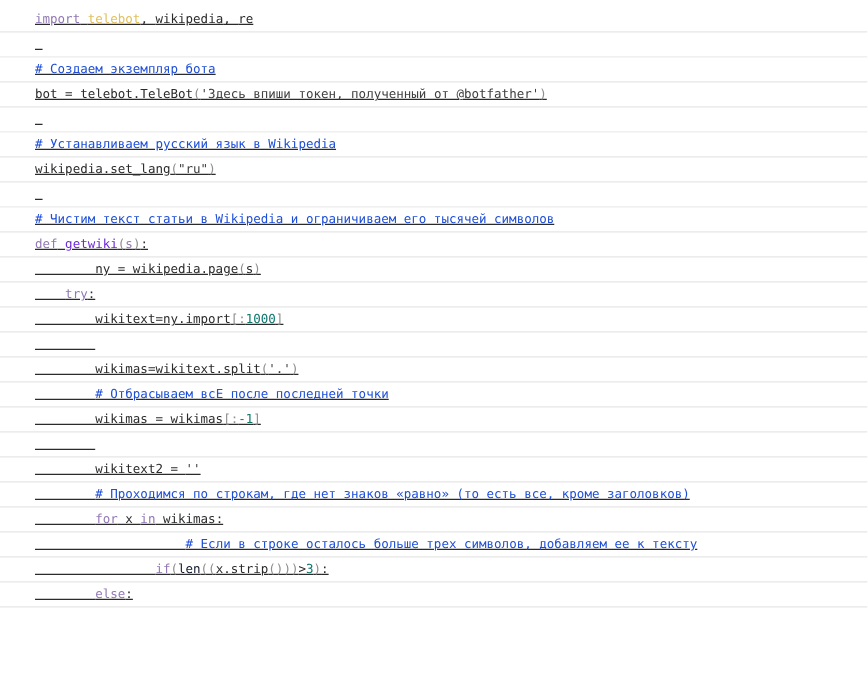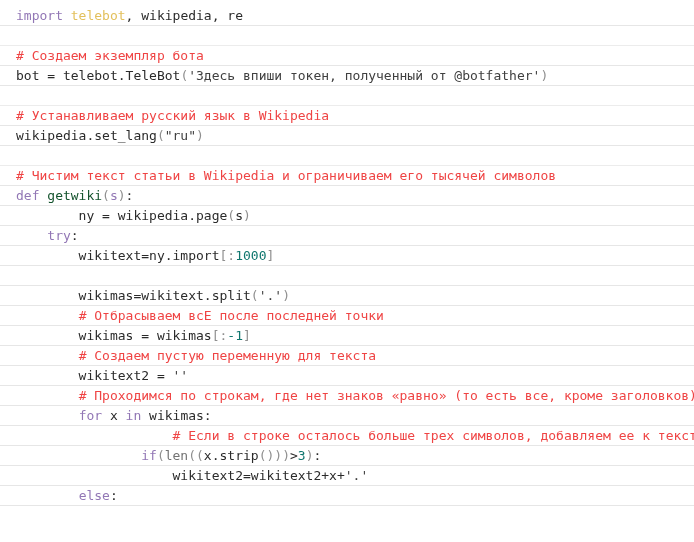--- a/index.html
+++ b/index.html
@@ -18,40 +18,41 @@
     height: 542px;
     background: #ffffff;
     box-sizing: border-box;
     padding-top: 6px;
   }
   .code-line {
     height: 20px;
     line-height: 20px;
     box-sizing: border-box;
     border-bottom: 1px solid #e6e6e6;
-    padding-left: 16px;
+    padding-left: 28px;
     white-space: pre;
     overflow: hidden;
-    font-size: 13px;
+    font-size: 10px;
     letter-spacing: 0px;
     color: #2b2b2b;
+    text-decoration: underline;
   }
   .code-line.blank {
     border-bottom: 1px solid #ececec;
   }
   .tok-kw       { color: #9277b5; }
   .tok-mod      { color: #e3c05c; }
   .tok-str      { color: #404040; }
   .tok-num      { color: #0f766e; }
-  .tok-com      { color: #ef4444; }
+  .tok-com      { color: #1d4ed8; }
   .tok-plain    { color: #2b2b2b; }
   .tok-punct    { color: #8f8f8f; }
-  .tok-builtin  { color: #737373; }
+  .tok-builtin  { color: #0f172a; }
   .tok-param    { color: #9277b5; }
-  .tok-fn       { color: #14532d; }
+  .tok-fn       { color: #6d28d9; }
 </style>
 </head>
 <body>
 
 <div id="code-listing">
     <div class="code-line"><span class="tok-kw">import</span><span class="tok-plain"> </span><span class="tok-mod">telebot</span><span class="tok-plain">, </span><span class="tok-plain">wikipedia</span><span class="tok-plain">, </span><span class="tok-plain">re</span></div>
     <div class="code-line blank">&nbsp;</div>
     <div class="code-line"><span class="tok-com"># Создаем экземпляр бота</span></div>
     <div class="code-line"><span class="tok-plain">bot = telebot.TeleBot</span><span class="tok-punct">(</span><span class="tok-str">'Здесь впиши токен, полученный от @botfather'</span><span class="tok-punct">)</span></div>
     <div class="code-line blank">&nbsp;</div>
@@ -60,21 +61,20 @@
     <div class="code-line blank">&nbsp;</div>
     <div class="code-line"><span class="tok-com"># Чистим текст статьи в Wikipedia и ограничиваем его тысячей символов</span></div>
     <div class="code-line"><span class="tok-kw">def</span><span class="tok-plain"> </span><span class="tok-fn">getwiki</span><span class="tok-punct">(</span><span class="tok-param">s</span><span class="tok-punct">)</span><span class="tok-plain">:</span></div>
     <div class="code-line"><span class="tok-plain">        ny = wikipedia.page</span><span class="tok-punct">(</span><span class="tok-plain">s</span><span class="tok-punct">)</span></div>
     <div class="code-line"><span class="tok-plain">    </span><span class="tok-kw">try</span><span class="tok-plain">:</span></div>
     <div class="code-line"><span class="tok-plain">        wikitext=ny.import</span><span class="tok-punct">[:</span><span class="tok-num">1000</span><span class="tok-punct">]</span></div>
     <div class="code-line"><span class="tok-plain">        </span></div>
     <div class="code-line"><span class="tok-plain">        wikimas=wikitext.split</span><span class="tok-punct">(</span><span class="tok-str">'.'</span><span class="tok-punct">)</span></div>
     <div class="code-line"><span class="tok-plain">        </span><span class="tok-com"># Отбрасываем всЕ после последней точки</span></div>
     <div class="code-line"><span class="tok-plain">        wikimas = wikimas</span><span class="tok-punct">[:</span><span class="tok-num">-1</span><span class="tok-punct">]</span></div>
-    <div class="code-line"><span class="tok-plain">        </span><span class="tok-com"># Создаем пустую переменную для текста</span></div>
+    <div class="code-line"><span class="tok-plain">        </span></div>
     <div class="code-line"><span class="tok-plain">        wikitext2 = </span><span class="tok-str">''</span></div>
     <div class="code-line"><span class="tok-plain">        </span><span class="tok-com"># Проходимся по строкам, где нет знаков «равно» (то есть все, кроме заголовков)</span></div>
     <div class="code-line"><span class="tok-plain">        </span><span class="tok-kw">for</span><span class="tok-plain"> x </span><span class="tok-kw">in</span><span class="tok-plain"> wikimas:</span></div>
     <div class="code-line"><span class="tok-plain">                    </span><span class="tok-com"># Если в строке осталось больше трех символов, добавляем ее к тексту</span></div>
     <div class="code-line"><span class="tok-plain">                </span><span class="tok-kw">if</span><span class="tok-punct">(</span><span class="tok-builtin">len</span><span class="tok-punct">((</span><span class="tok-plain">x.strip</span><span class="tok-punct">()))</span><span class="tok-plain">&gt;</span><span class="tok-num">3</span><span class="tok-punct">)</span><span class="tok-plain">:</span></div>
-    <div class="code-line"><span class="tok-plain">                    wikitext2=wikitext2+x+</span><span class="tok-str">'.'</span></div>
     <div class="code-line"><span class="tok-plain">        </span><span class="tok-kw">else</span><span class="tok-plain">:</span></div>
   </div>
 
 </body></html>

